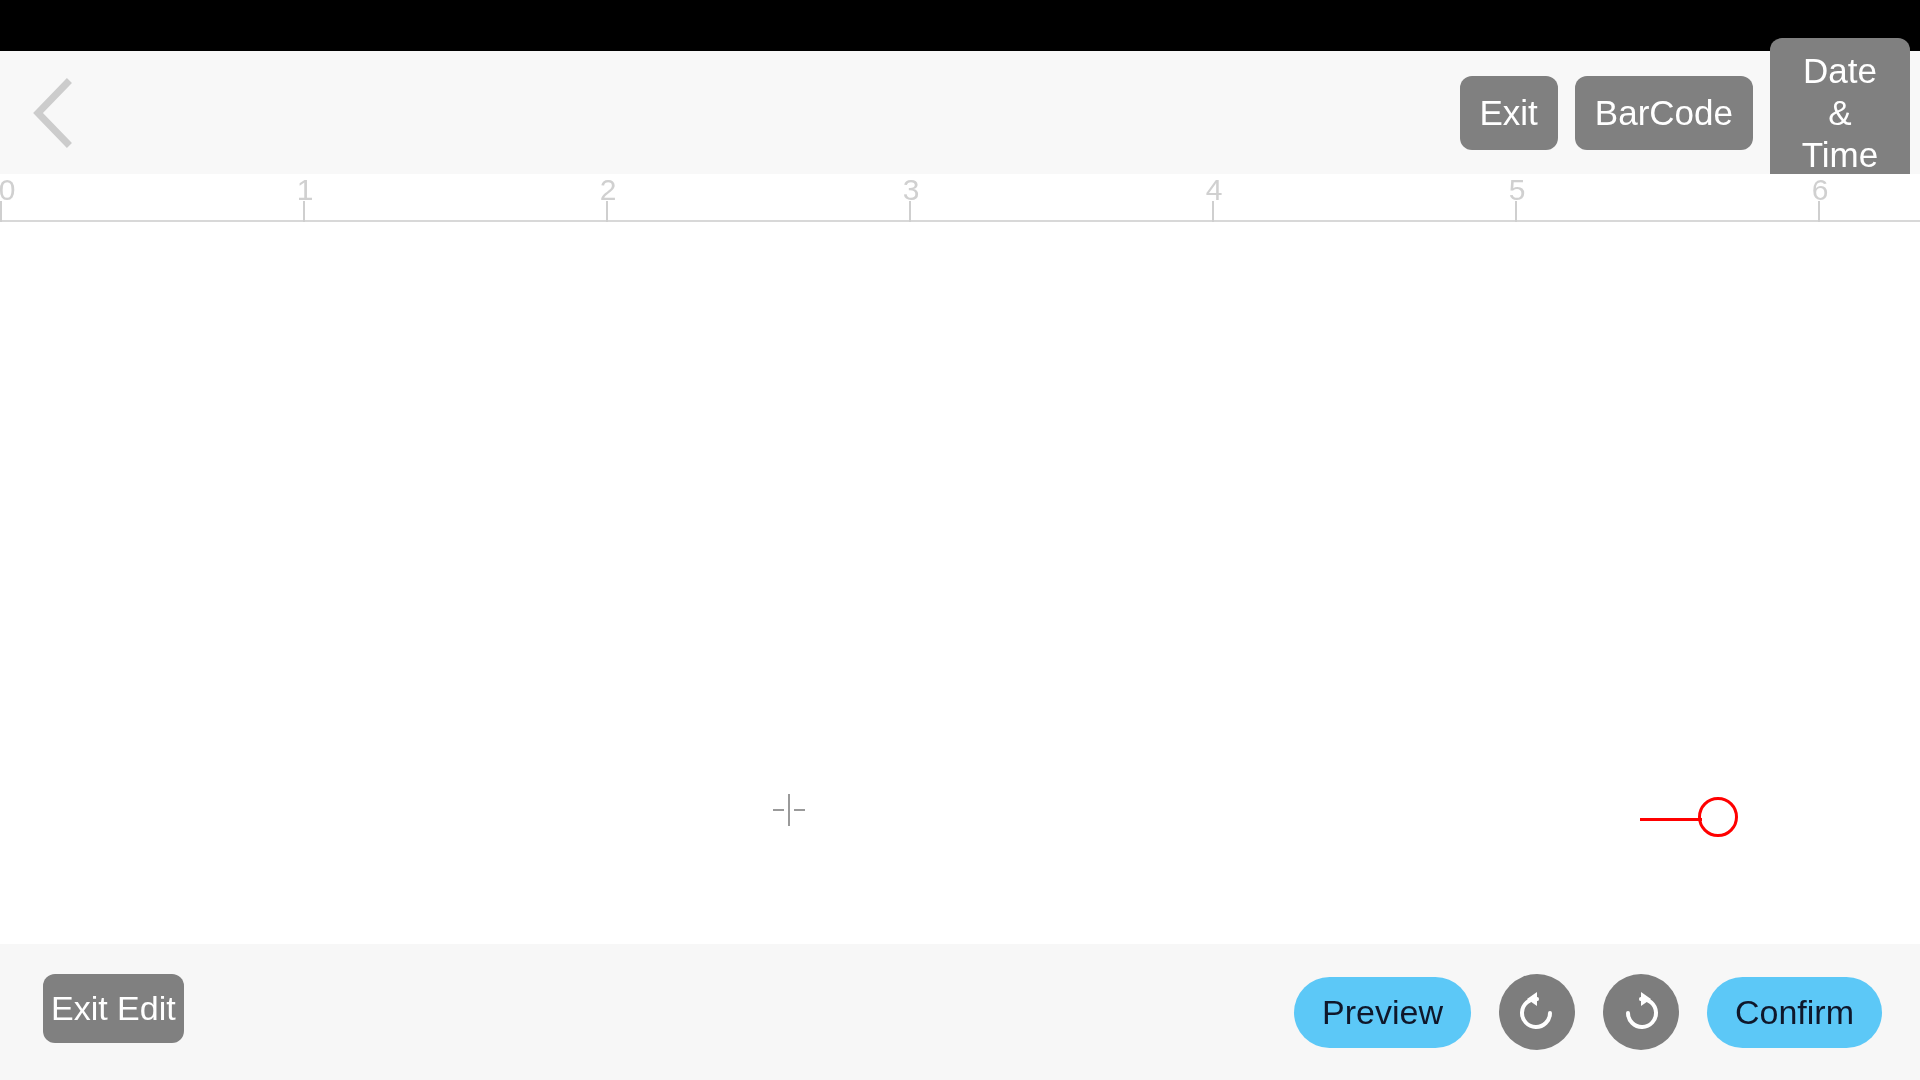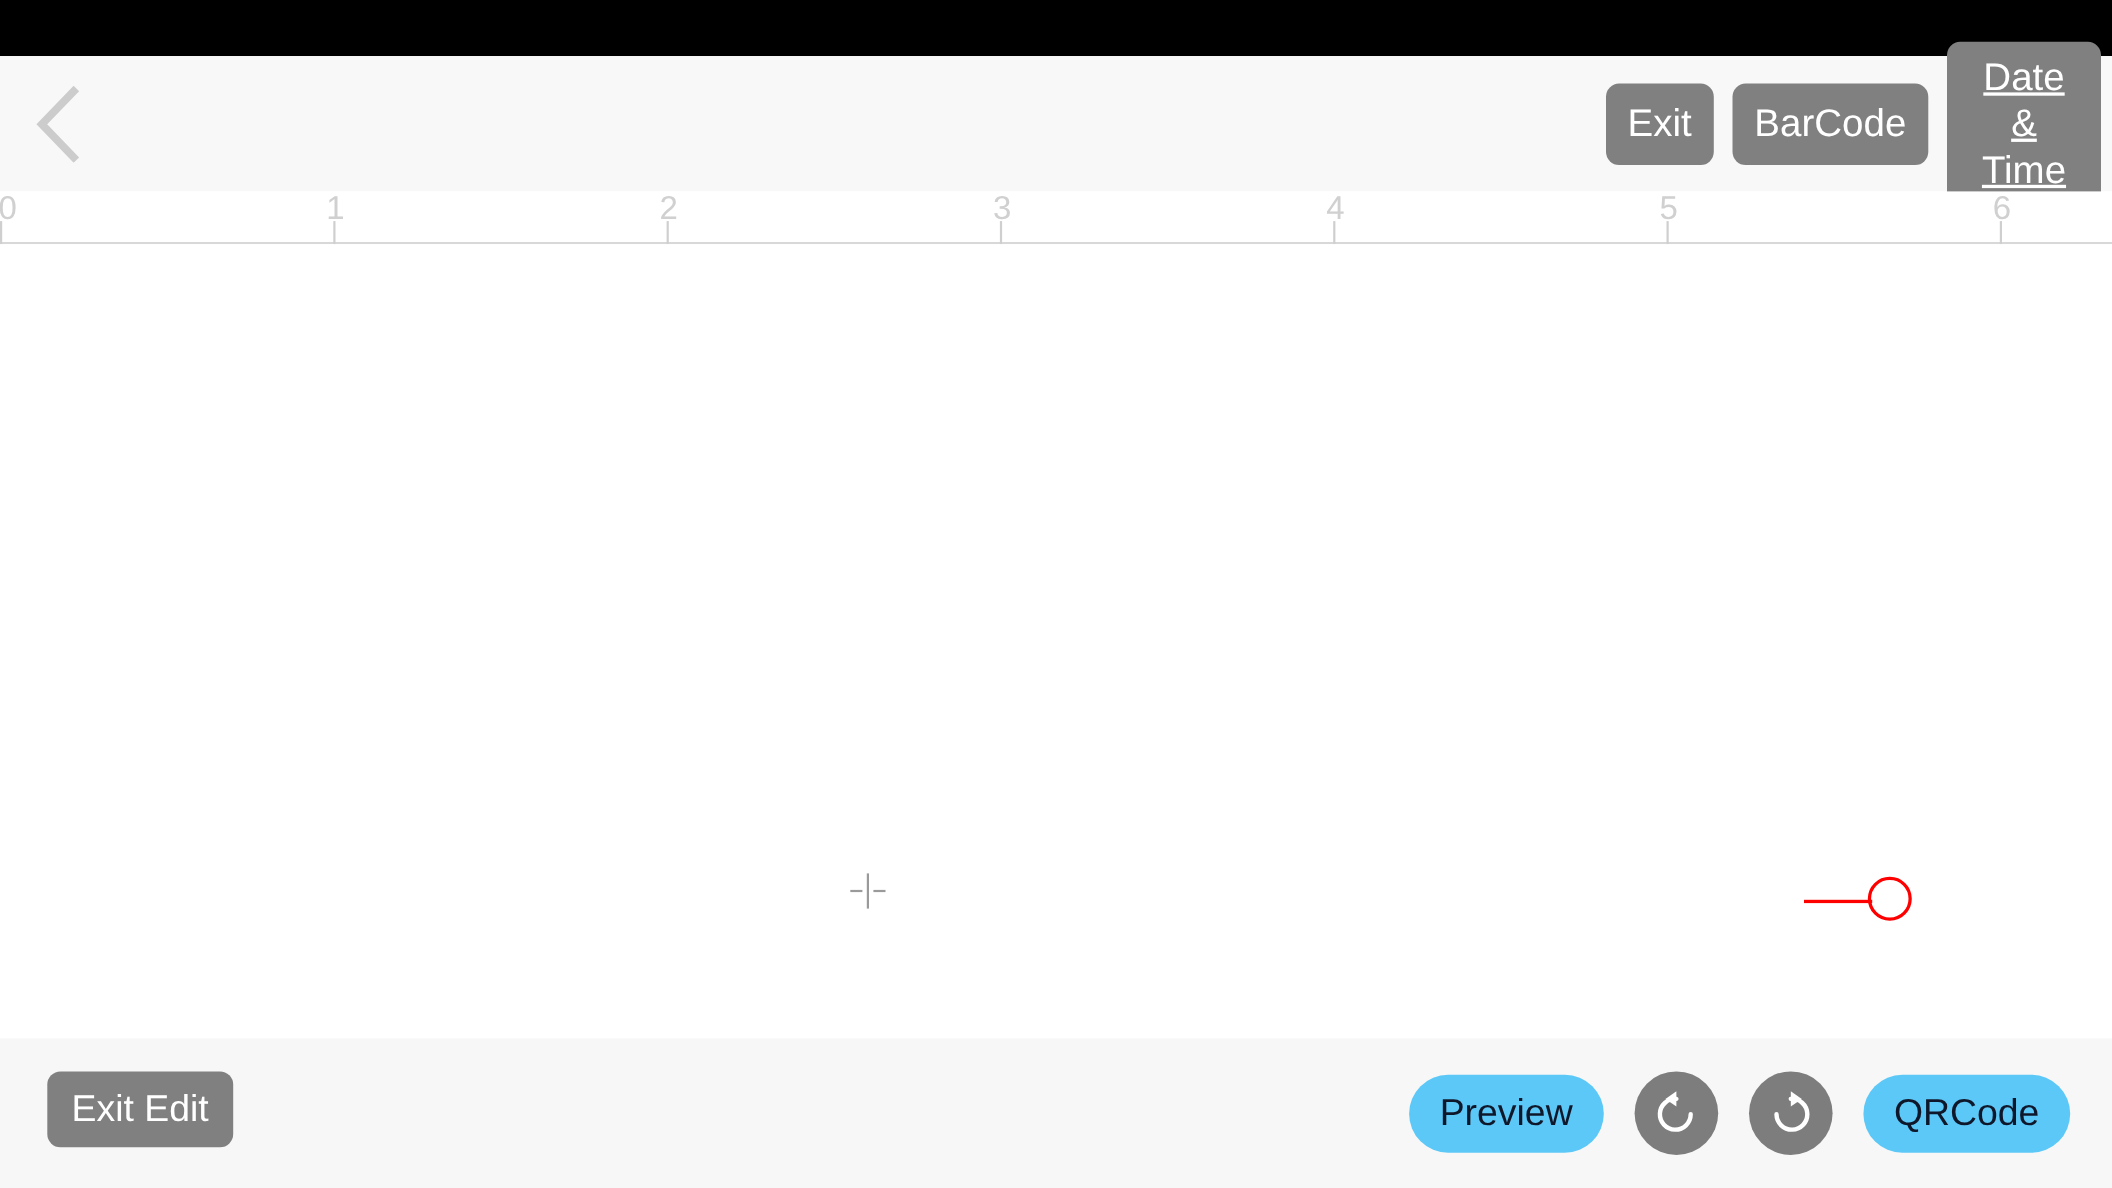--- a/index.html
+++ b/index.html
@@ -76,21 +76,20 @@
     padding: 16px 20px;
     white-space: nowrap;
     text-align: center;
     cursor: pointer;
     font-weight: 400;
   }
   .tool-btn.two-line {
     padding: 12px 18px;
     white-space: normal;
     max-width: 140px;
-    text-decoration: underline;
   }
 
   
   .ruler {
     position: absolute;
     left: 0; top: 174px;
     width: 1920px;
     height: 48px;
     background: #ffffff;
   }
@@ -228,21 +227,21 @@
   .exit-edit-btn {
     position: absolute;
     left: 43px;
     top: 974px;
     background: #808080;
     color: #ffffff;
     border: none;
     border-radius: 12px;
     font-family: "Liberation Sans", sans-serif;
     font-size: 34px;
-    padding: 15px 22px;
+    padding: 15px 8px;
     cursor: pointer;
   }
 
   .bottom-actions {
     position: absolute;
     right: 38px;
     top: 974px;
     display: flex;
     flex-direction: row;
     align-items: center;
@@ -350,16 +349,16 @@
     <button class="circle-btn">
       <span>
         <svg width="46" height="46" viewBox="0 0 46 46" aria-hidden="true">
           <path d="M23 10 A14 14 0 1 1 10 24" fill="none" stroke="#ffffff" stroke-width="4" stroke-linecap="round"></path>
           <path d="M23 3 L23 17 L33 10 Z" fill="#ffffff"></path>
         </svg>
       </span>
     </button>
 
 
-    <button class="pill-btn">QRCode</button>
+    <button class="pill-btn">Confirm</button>
   </div>
 
 </div>
 
 </body></html>

